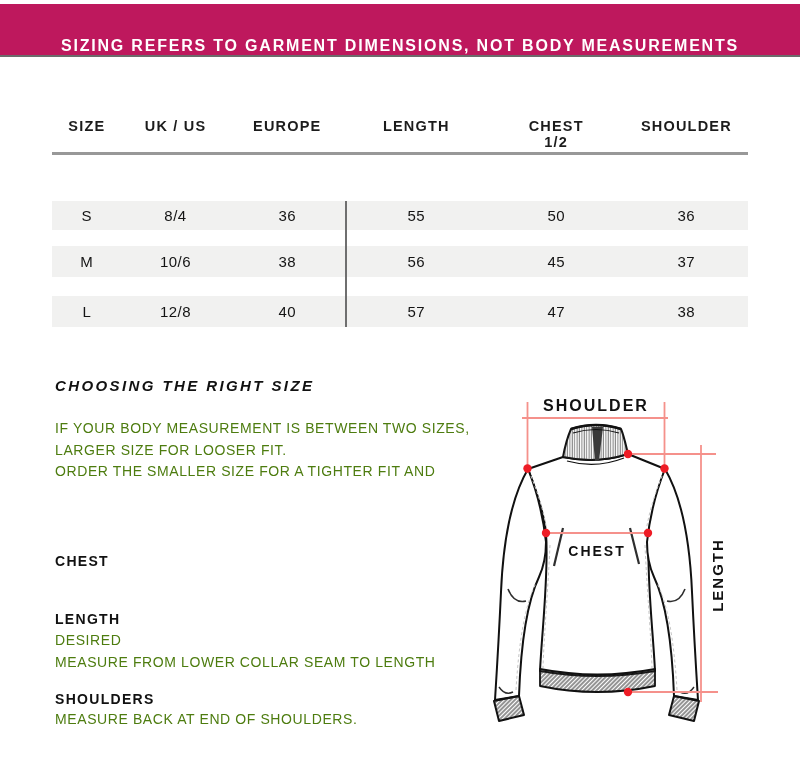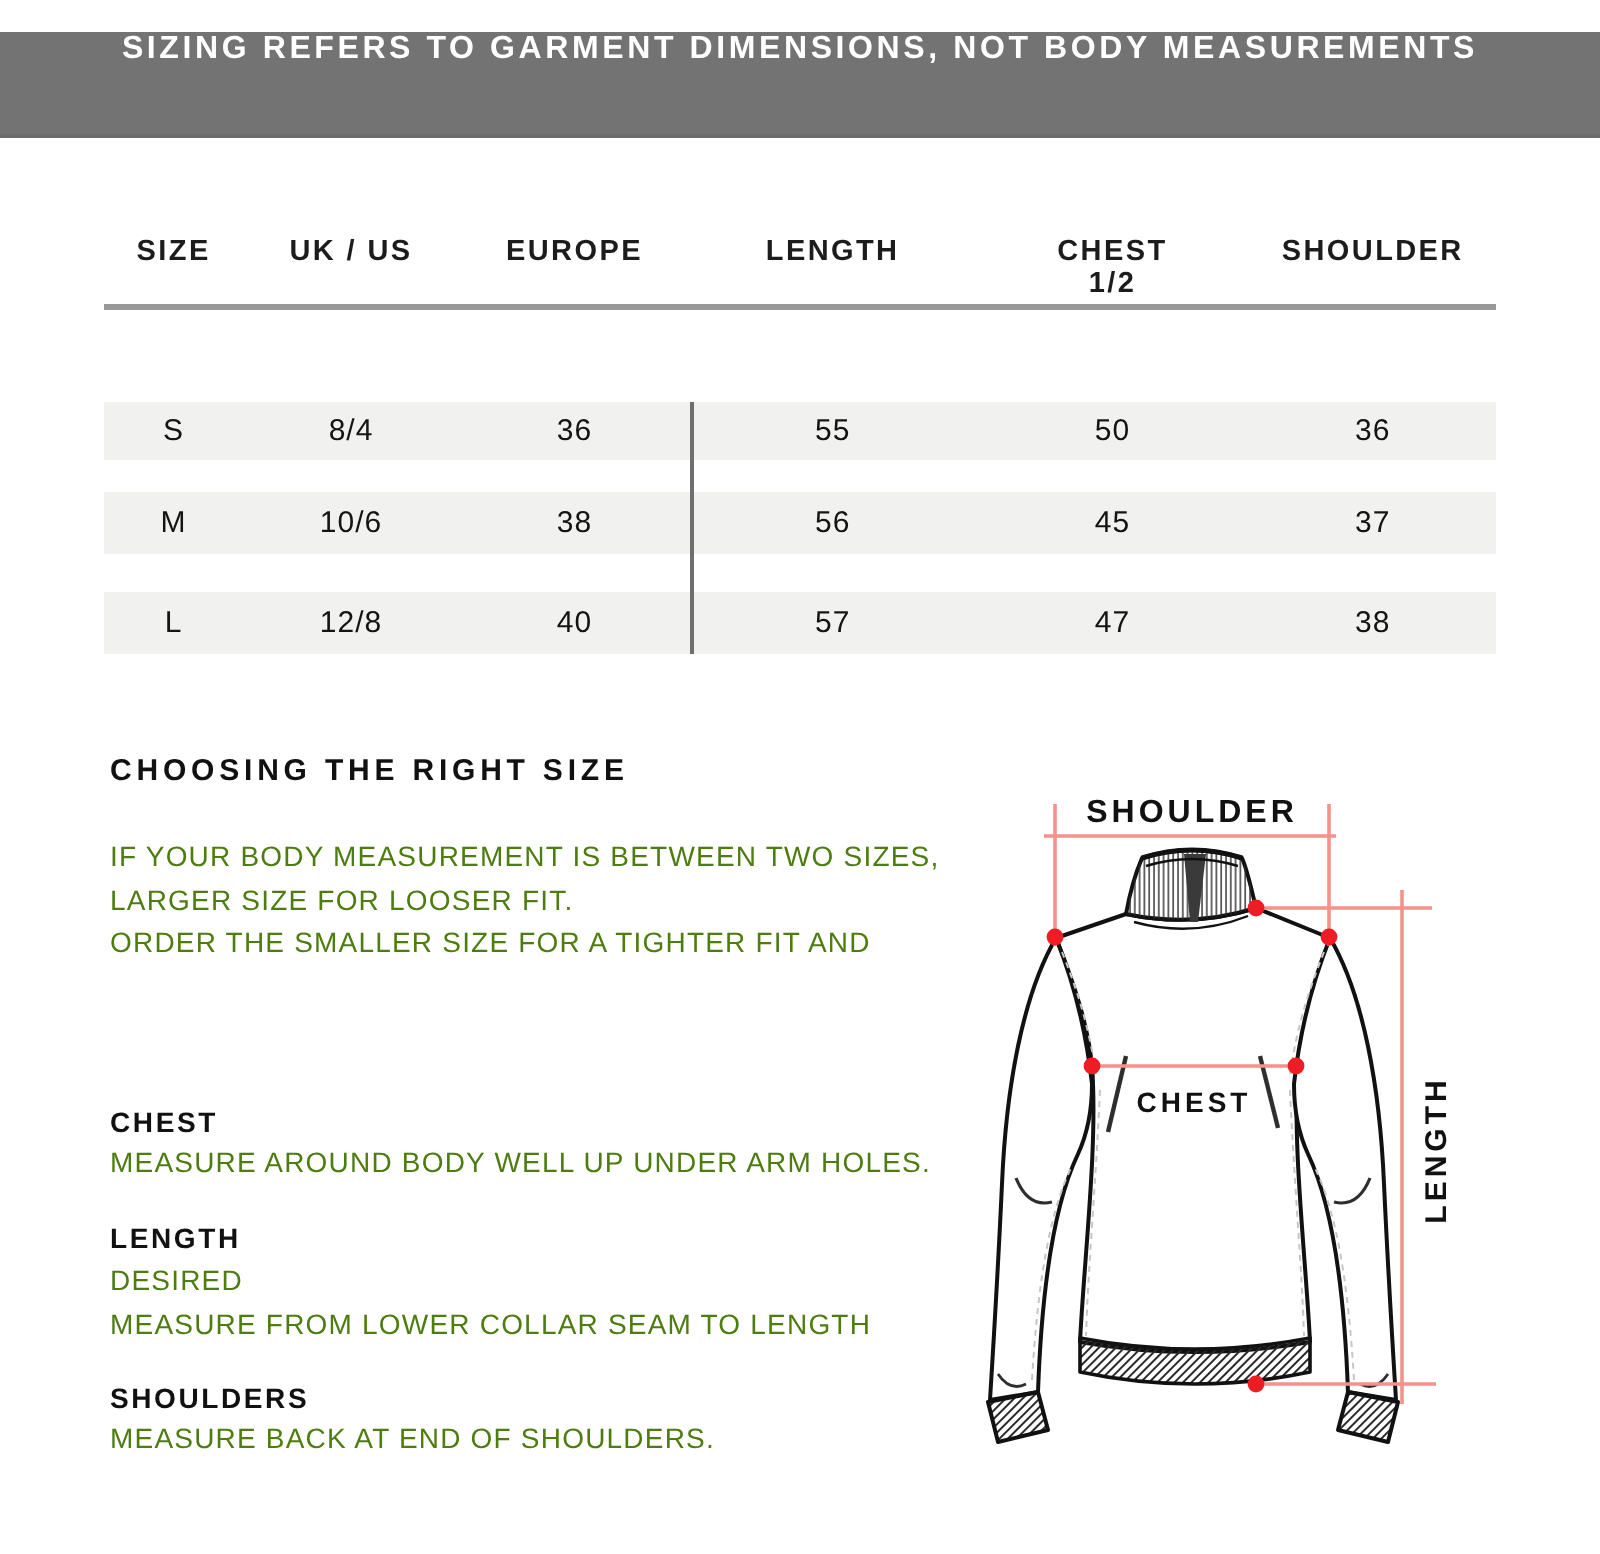--- a/index.html
+++ b/index.html
@@ -1,40 +1,40 @@
 <!DOCTYPE html>
 <html><head>
 <meta charset="utf-8">
 <style>
   html,body{margin:0;padding:0;background:#fff;}
   #page{position:relative;width:800px;height:777px;background:#fff;overflow:hidden;
         font-family:"Liberation Sans",sans-serif;color:#1b1b1b;}
 
   
-  #banner{position:absolute;left:0;top:16px;width:100%;height:51px;background:#737373;
-          border-bottom:2px solid #6b6b6b;display:flex;align-items:flex-start;justify-content:center;}
+  #banner{position:absolute;left:0;top:4px;width:100%;height:51px;background:#be185d;
+          border-bottom:2px solid #6b6b6b;display:flex;align-items:flex-end;justify-content:center;}
   #banner .txt{color:#fff;font-size:16px;font-weight:bold;letter-spacing:1.8px;white-space:nowrap;}
 
   
   #size-table{position:absolute;left:52px;top:96px;width:696px;height:231px;}
   .trow{display:flex;width:100%;}
   .c1{width:10%;}.c2{width:15.5%;}.c3{width:16.6%;}.c4{width:20.5%;}.c5{width:19.7%;}.c6{width:17.7%;}
   .hcell{text-align:center;font-size:14.5px;font-weight:700;letter-spacing:1.2px;line-height:16px;color:#1c1c1c;}
   #thead{position:absolute;left:0;top:22px;}
   #head-rule{position:absolute;left:0;top:56px;width:100%;height:2.5px;background:#989898;}
   .drow{position:absolute;left:0;background:#f1f1f0;display:flex;align-items:center;}
   .dcell{text-align:center;font-size:15px;letter-spacing:0.5px;color:#141414;}
   #row-s{top:105px;height:29px;}
   #row-m{top:150px;height:31px;}
   #row-l{top:200px;height:31px;}
   #col-divider{position:absolute;left:293px;top:105px;width:1.5px;height:126px;background:#6f6f6f;}
 
   
   .abs{position:absolute;left:55px;white-space:nowrap;}
-  .h-big{font-size:15px;font-weight:bold;letter-spacing:2.4px;color:#111;}
+  .h-big{font-size:15px;font-weight:bold;letter-spacing:2.4px;color:#111;font-style:italic;}
   .h-sub{font-size:14px;font-weight:bold;letter-spacing:1.3px;color:#111;}
   .body-line{font-size:14px;letter-spacing:0.6px;color:#4d7c0f;line-height:21.5px;}
 
   
   #figure{position:absolute;left:430px;top:365px;width:370px;height:412px;}
   svg text{font-family:"Liberation Sans",sans-serif;}
 </style>
 </head>
 <body>
 
@@ -87,21 +87,20 @@
 
   <div class="abs h-big" style="top:377px;">CHOOSING THE RIGHT SIZE</div>
   <div class="abs" style="top:418px;">
     <div class="body-line">IF YOUR BODY MEASUREMENT IS BETWEEN TWO SIZES,</div>
     <div class="body-line">LARGER SIZE FOR LOOSER FIT.</div>
     <div class="body-line">ORDER THE SMALLER SIZE FOR A TIGHTER FIT AND</div>
   </div>
 
 
   <div class="abs h-sub" style="top:553px;">CHEST</div>
-  <div class="abs body-line" style="top:571px;">MEASURE AROUND BODY WELL UP UNDER ARM HOLES.</div>
 
   <div class="abs h-sub" style="top:611px;">LENGTH</div>
   <div class="abs" style="top:630px;">
     <div class="body-line">DESIRED</div>
     <div class="body-line">MEASURE FROM LOWER COLLAR SEAM TO LENGTH</div>
   </div>
 
   <div class="abs h-sub" style="top:691px;">SHOULDERS</div>
   <div class="abs body-line" style="top:709px;">MEASURE BACK AT END OF SHOULDERS.</div>
 

